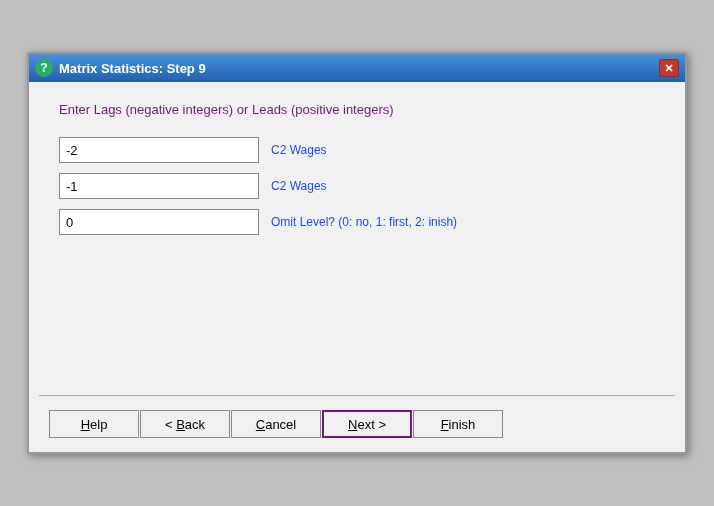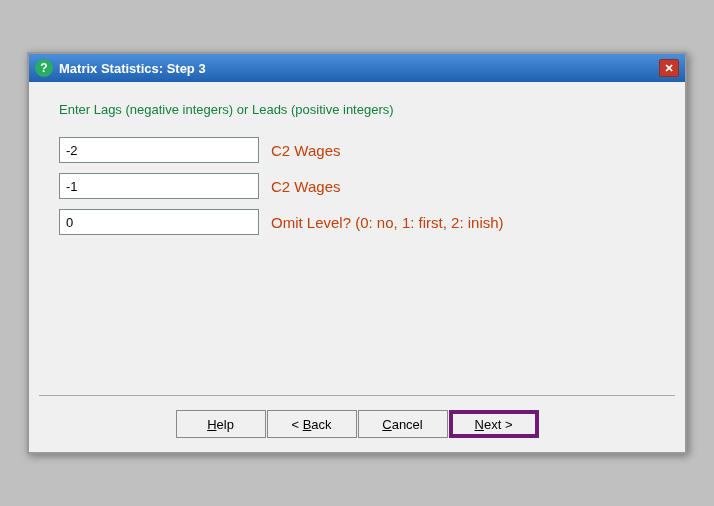--- a/index.html
+++ b/index.html
@@ -75,21 +75,21 @@
       font-size: 11px;
       font-weight: bold;
     }
 
     .content {
       padding: 20px 30px;
     }
 
     .instruction {
       margin-bottom: 20px;
-      color: #15803d;
+      color: #701a75;
       font-size: 13px;
     }
 
     .fields-area {
       display: flex;
       flex-direction: column;
       gap: 10px;
       margin-bottom: 20px;
     }
 
@@ -104,76 +104,76 @@
       height: 26px;
       border: 1px solid #7f8c8d;
       background: white;
       padding: 2px 6px;
       font-size: 13px;
       font-family: inherit;
       outline: none;
     }
 
     .field-label {
-      color: #c2410c;
-      font-size: 15px;
+      color: #1d4ed8;
+      font-size: 12px;
     }
 
     .spacer {
       height: 120px;
     }
 
     .separator {
       border: none;
       border-top: 1px solid #aaa;
       margin: 0 10px;
     }
 
     .button-bar {
       display: flex;
       align-items: center;
-      justify-content: center;
+      justify-content: flex-start;
       gap: 1px;
       padding: 14px 20px;
     }
 
     .btn {
       min-width: 90px;
       height: 28px;
       background: #f0f0f0;
       border: 1px solid #888;
       padding: 0 14px;
       font-size: 13px;
       font-family: inherit;
       cursor: pointer;
       display: flex;
       align-items: center;
       justify-content: center;
     }
 
     .btn-next {
-      border: 4px solid #701a75;
+      border: 2px solid #701a75;
       font-weight: normal;
     }
 
     .underline {
       text-decoration: underline;
     }
   </style>
 </head>
 <body>
 
 <div class="dialog">
 
   <div class="title-bar">
     <div class="title-bar-left">
       <div class="title-icon">
         <span>?</span>
       </div>
-      <span class="title-text">Matrix Statistics: Step 3</span>
+      <span class="title-text">Matrix Statistics: Step 9</span>
     </div>
     <div class="close-btn">✕</div>
   </div>
 
   <div class="content">
     <div class="instruction">Enter Lags (negative integers) or Leads (positive integers)</div>
 
     <div class="fields-area">
 
       <div class="field-row">
@@ -203,14 +203,17 @@
     </button>
     <button class="btn">
       <span>&lt; <span class="underline">B</span>ack</span>
     </button>
     <button class="btn">
       <span><span class="underline">C</span>ancel</span>
     </button>
     <button class="btn btn-next">
       <span><span class="underline">N</span>ext &gt;</span>
     </button>
+    <button class="btn">
+      <span><span class="underline">F</span>inish</span>
+    </button>
   </div>
 </div>
 
 </body></html>

